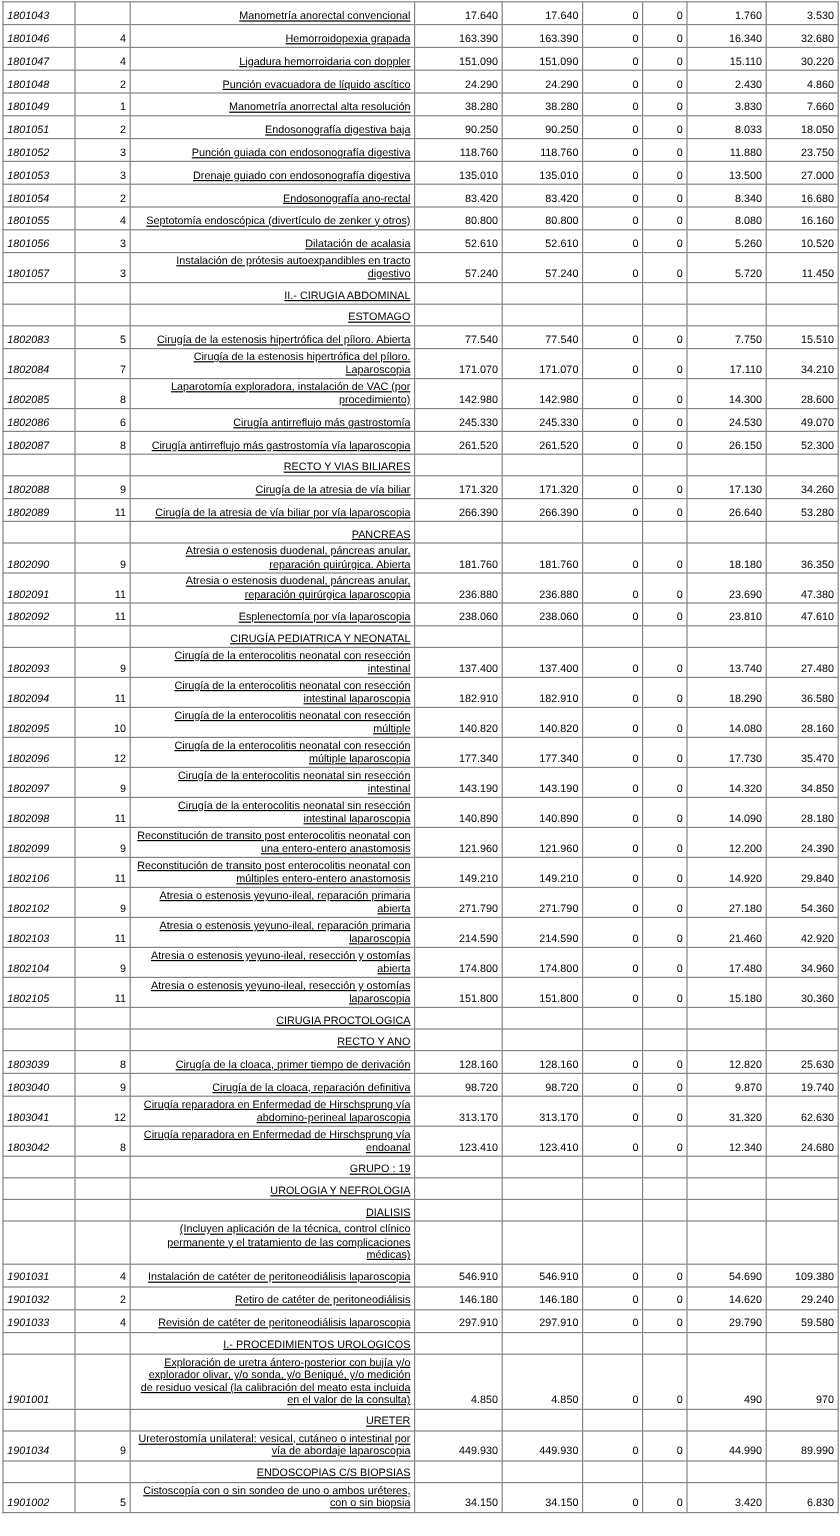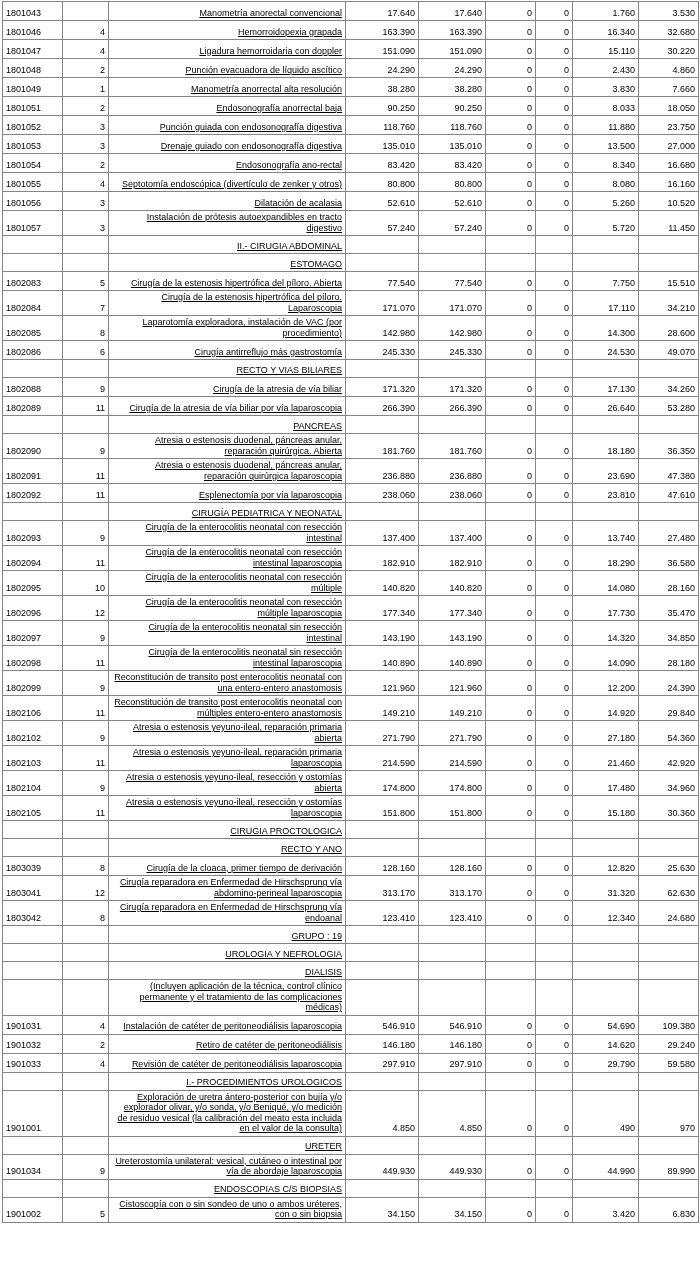--- a/index.html
+++ b/index.html
@@ -12,21 +12,21 @@
     padding: 1px 3px 2px 3px;
     font-family: "Liberation Sans", sans-serif;
     font-size: 9px;
     line-height: 10.5px;
     color: #000000;
     overflow: hidden;
     word-wrap: break-word;
   }
   tr.data-row td { height: 15px; }
   tr.section-row td { height: 14px; }
-  td.c-code { text-align: left; }
+  td.c-code { text-align: left; font-style: italic; }
   td.c-n { text-align: right; }
   td.c-desc { text-align: right; text-decoration: underline; }
   td.c-val { text-align: right; }
 </style>
 </head>
 <body>
 
 <div class="sheet">
   <table class="grid">
     <colgroup>
@@ -92,21 +92,21 @@
           <td class="c-val">38.280</td>
           <td class="c-val">38.280</td>
           <td class="c-val">0</td>
           <td class="c-val">0</td>
           <td class="c-val">3.830</td>
           <td class="c-val">7.660</td>
         </tr>
         <tr class="data-row">
           <td class="c-code">1801051</td>
           <td class="c-n">2</td>
-          <td class="c-desc">Endosonografía anorrectal baja</td>
+          <td class="c-desc">Endosonografía digestiva baja</td>
           <td class="c-val">90.250</td>
           <td class="c-val">90.250</td>
           <td class="c-val">0</td>
           <td class="c-val">0</td>
           <td class="c-val">8.033</td>
           <td class="c-val">18.050</td>
         </tr>
         <tr class="data-row">
           <td class="c-code">1801052</td>
           <td class="c-n">3</td>
@@ -232,20 +232,31 @@
           <td class="c-code">1802086</td>
           <td class="c-n">6</td>
           <td class="c-desc">Cirugía antirreflujo más gastrostomía</td>
           <td class="c-val">245.330</td>
           <td class="c-val">245.330</td>
           <td class="c-val">0</td>
           <td class="c-val">0</td>
           <td class="c-val">24.530</td>
           <td class="c-val">49.070</td>
         </tr>
+        <tr class="data-row">
+          <td class="c-code">1802087</td>
+          <td class="c-n">8</td>
+          <td class="c-desc">Cirugía antirreflujo más gastrostomía vía laparoscopia</td>
+          <td class="c-val">261.520</td>
+          <td class="c-val">261.520</td>
+          <td class="c-val">0</td>
+          <td class="c-val">0</td>
+          <td class="c-val">26.150</td>
+          <td class="c-val">52.300</td>
+        </tr>
         <tr class="section-row">
           <td class="c-code"></td>
           <td class="c-n"></td>
           <td class="c-desc">RECTO Y VIAS BILIARES</td>
           <td class="c-val"></td>
           <td class="c-val"></td>
           <td class="c-val"></td>
           <td class="c-val"></td>
           <td class="c-val"></td>
           <td class="c-val"></td>
@@ -486,20 +497,31 @@
           <td class="c-n">8</td>
           <td class="c-desc">Cirugía de la cloaca, primer tiempo de derivación</td>
           <td class="c-val">128.160</td>
           <td class="c-val">128.160</td>
           <td class="c-val">0</td>
           <td class="c-val">0</td>
           <td class="c-val">12.820</td>
           <td class="c-val">25.630</td>
         </tr>
         <tr class="data-row">
+          <td class="c-code">1803040</td>
+          <td class="c-n">9</td>
+          <td class="c-desc">Cirugía de la cloaca, reparación definitiva</td>
+          <td class="c-val">98.720</td>
+          <td class="c-val">98.720</td>
+          <td class="c-val">0</td>
+          <td class="c-val">0</td>
+          <td class="c-val">9.870</td>
+          <td class="c-val">19.740</td>
+        </tr>
+        <tr class="data-row">
           <td class="c-code">1803041</td>
           <td class="c-n">12</td>
           <td class="c-desc">Cirugía reparadora en Enfermedad de Hirschsprung vía abdomino-perineal laparoscopia</td>
           <td class="c-val">313.170</td>
           <td class="c-val">313.170</td>
           <td class="c-val">0</td>
           <td class="c-val">0</td>
           <td class="c-val">31.320</td>
           <td class="c-val">62.630</td>
         </tr>

